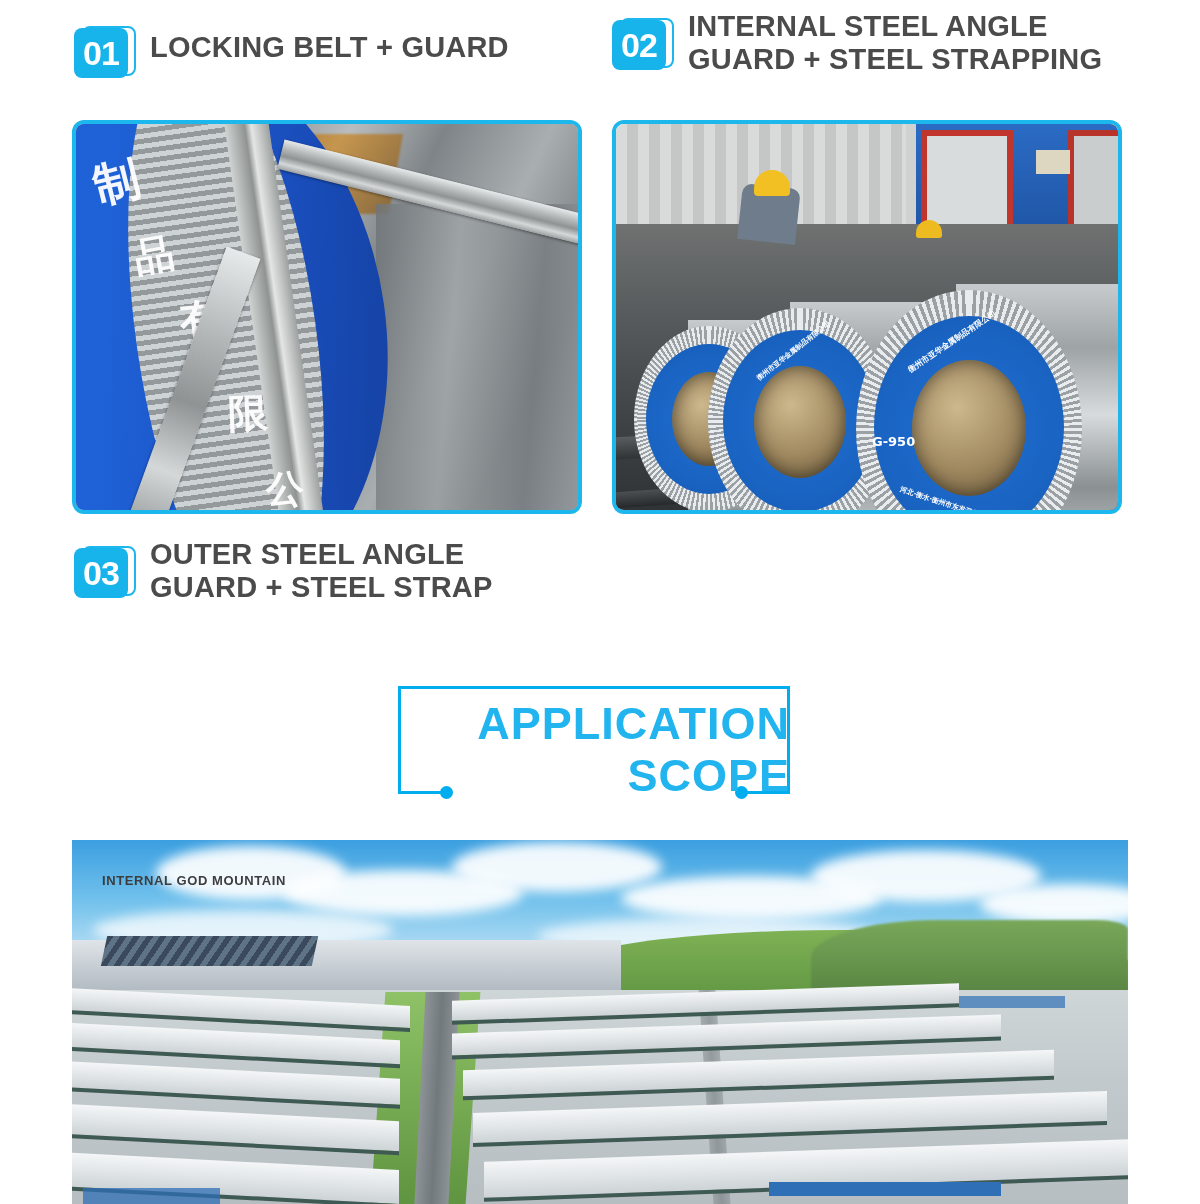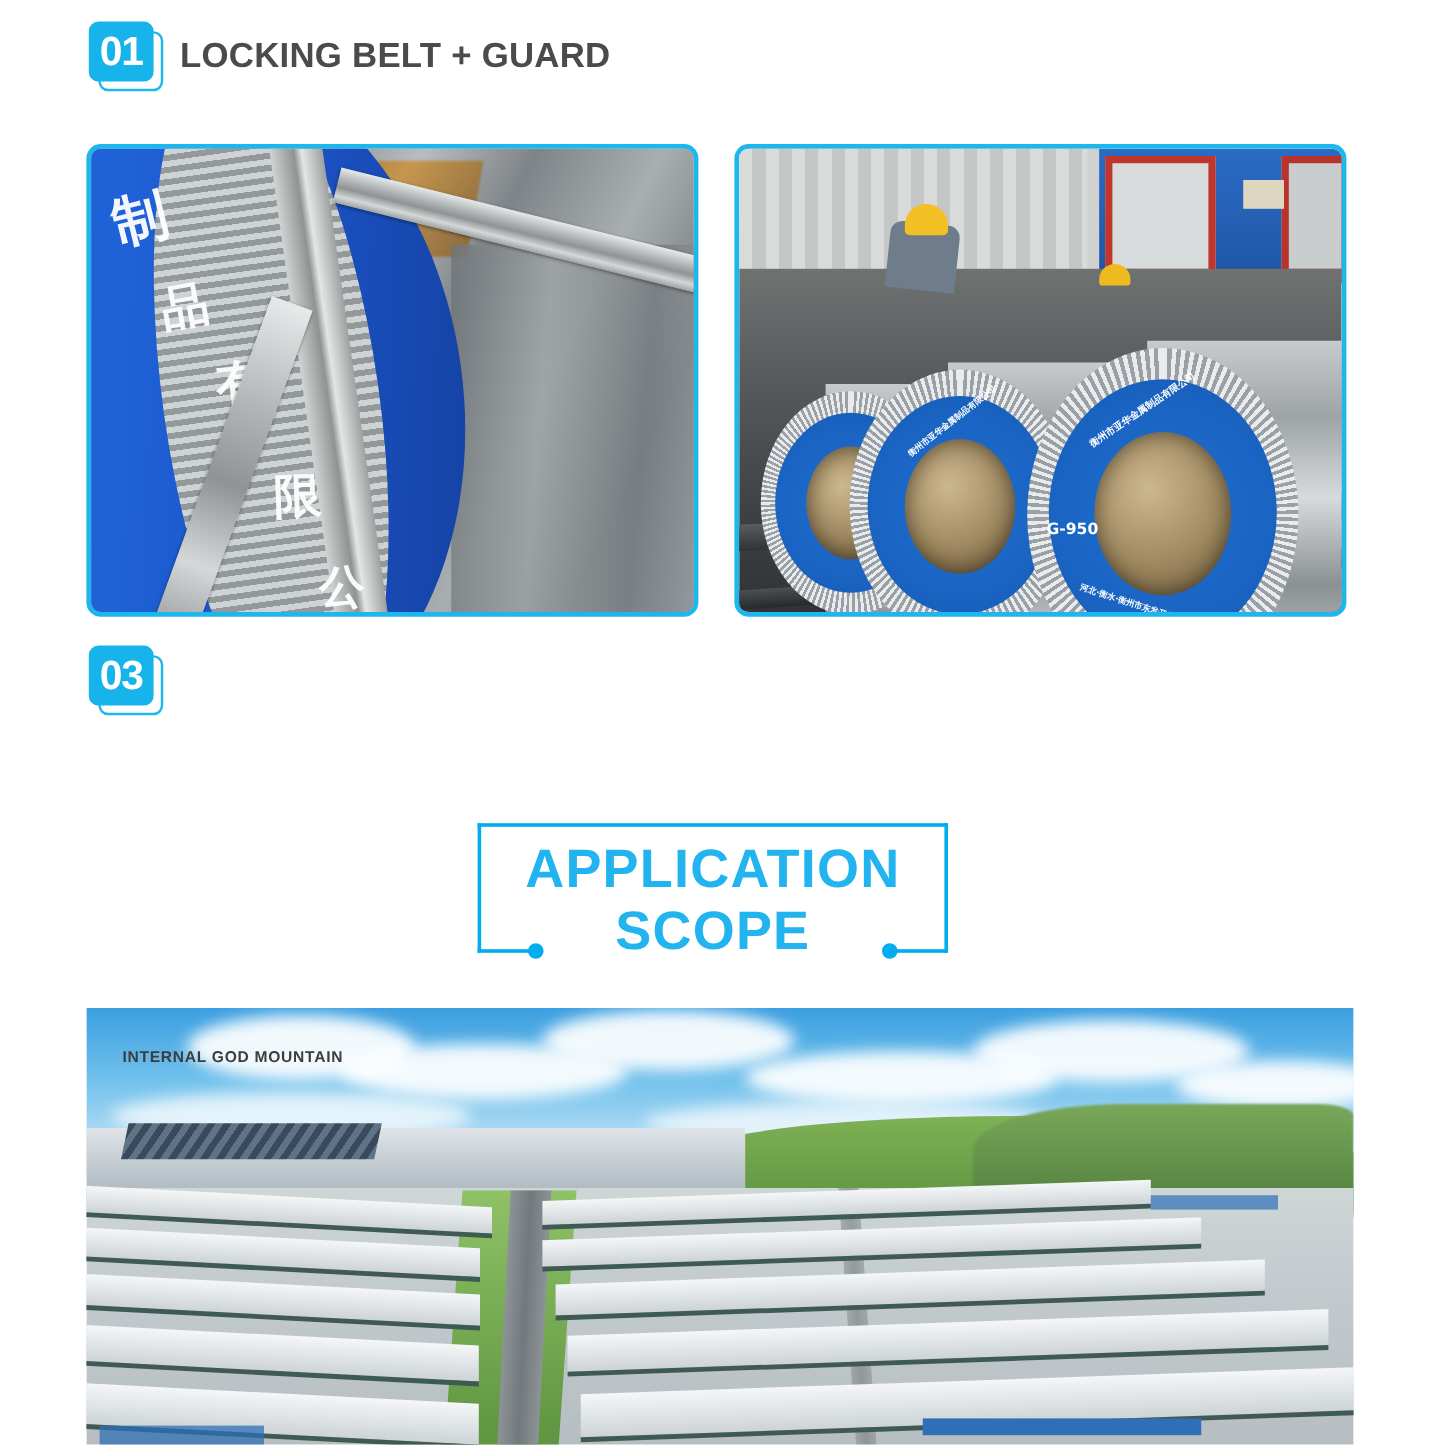--- a/index.html
+++ b/index.html
@@ -14,21 +14,21 @@
   
   .head { position: absolute; display: flex; align-items: flex-start; }
   .badge-wrap { position: relative; width: 62px; height: 58px; flex: 0 0 62px; }
   .badge-ghost {
     position: absolute; left: 8px; top: 8px;
     width: 54px; height: 50px;
     border: 2px solid #1CB7EC; border-radius: 8px;
     background: #fff;
   }
   .badge-fill {
-    position: absolute; left: 0; top: 0;
+    position: absolute; left: 0; top: 10px;
     width: 54px; height: 50px;
     background: #17B4EB; border-radius: 8px;
     color: #ffffff; font-weight: bold; font-size: 34px;
     line-height: 50px; text-align: center; letter-spacing: -1px;
   }
   .head-title {
     margin-left: 14px;
     color: #4b4b4b; font-weight: bold;
     font-size: 29px; line-height: 33px;
     letter-spacing: 0.2px; white-space: pre-line;
@@ -168,21 +168,21 @@
   .sc-top { position: absolute; left: 0; top: 0; width: 100%; height: 3px; background:#00AEEF; }
   .sc-l { position: absolute; left: 0; top: 0; width: 3px; height: 100%; background:#00AEEF; }
   .sc-r { position: absolute; right: 0; top: 0; width: 3px; height: 100%; background:#00AEEF; }
   .sc-lb { position: absolute; left: 0; bottom: 0; width: 46px; height: 3px; background:#00AEEF; }
   .sc-rb { position: absolute; right: 0; bottom: 0; width: 46px; height: 3px; background:#00AEEF; }
   .sc-dot { position: absolute; width: 13px; height: 13px; border-radius:50%; background:#00AEEF; bottom: -5px; }
   .sc-dot.l { left: 42px; }
   .sc-dot.r { right: 42px; }
   .sc-text {
     position: absolute; left: 0; right: 0; top: 12px;
-    text-align: center; color: #21B4EF;
+    text-align: right; color: #21B4EF;
     font-size: 45px; font-weight: bold; line-height: 52px;
     letter-spacing: 1px; white-space: pre-line;
   }
 
   
   #aerial { position: absolute; left: 72px; top: 840px; width: 1056px; height: 364px; overflow: hidden; }
   .ae-sky { position: absolute; left:0; top:0; width:100%; height: 165px;
     background: linear-gradient(180deg,#3c9fe0 0%, #6fc0ec 35%, #b9dff4 70%, #dceef9 100%); }
   .ae-cloud { position: absolute; background: rgba(255,255,255,.92); border-radius: 50%; filter: blur(6px); }
   .ae-hill { position: absolute; left: 46%; top: 90px; width: 54%; height: 80px;
@@ -215,20 +215,28 @@
 <div class="page">
 
   <div class="head" id="head-01">
     <div class="badge-wrap">
       <div class="badge-ghost"></div>
       <div class="badge-fill">01</div>
     </div>
     <div class="head-title one-line">LOCKING BELT + GUARD</div>
   </div>
 
+  <div class="head" id="head-02">
+    <div class="badge-wrap">
+      <div class="badge-ghost"></div>
+      <div class="badge-fill">02</div>
+    </div>
+    <div class="head-title two-line">INTERNAL STEEL ANGLE
+GUARD + STEEL STRAPPING</div>
+  </div>
 
   <div class="photo" id="photo-01">
     <div class="photo-inner">
       <div class="p1-bg"></div>
       <div class="p1-slab"></div>
       <div class="p1-rust"></div>
       <div class="p1-slab2"></div>
       <div class="p1-coil"></div>
       <div class="p1-coil-edge"></div>
       <div class="p1-angle"></div>
@@ -283,20 +291,22 @@
         <div class="lbl" style="left:16px;top:150px;font-size:13px;">G-950</div>
       </div>
     </div>
   </div>
 
   <div class="head" id="head-03">
     <div class="badge-wrap">
       <div class="badge-ghost"></div>
       <div class="badge-fill">03</div>
     </div>
+    <div class="head-title two-line">OUTER STEEL ANGLE
+GUARD + STEEL STRAP</div>
   </div>
 
 
   <div id="scope">
     <div class="sc-top"></div>
     <div class="sc-l"></div>
     <div class="sc-r"></div>
     <div class="sc-lb"></div>
     <div class="sc-rb"></div>
     <div class="sc-dot l"></div>

